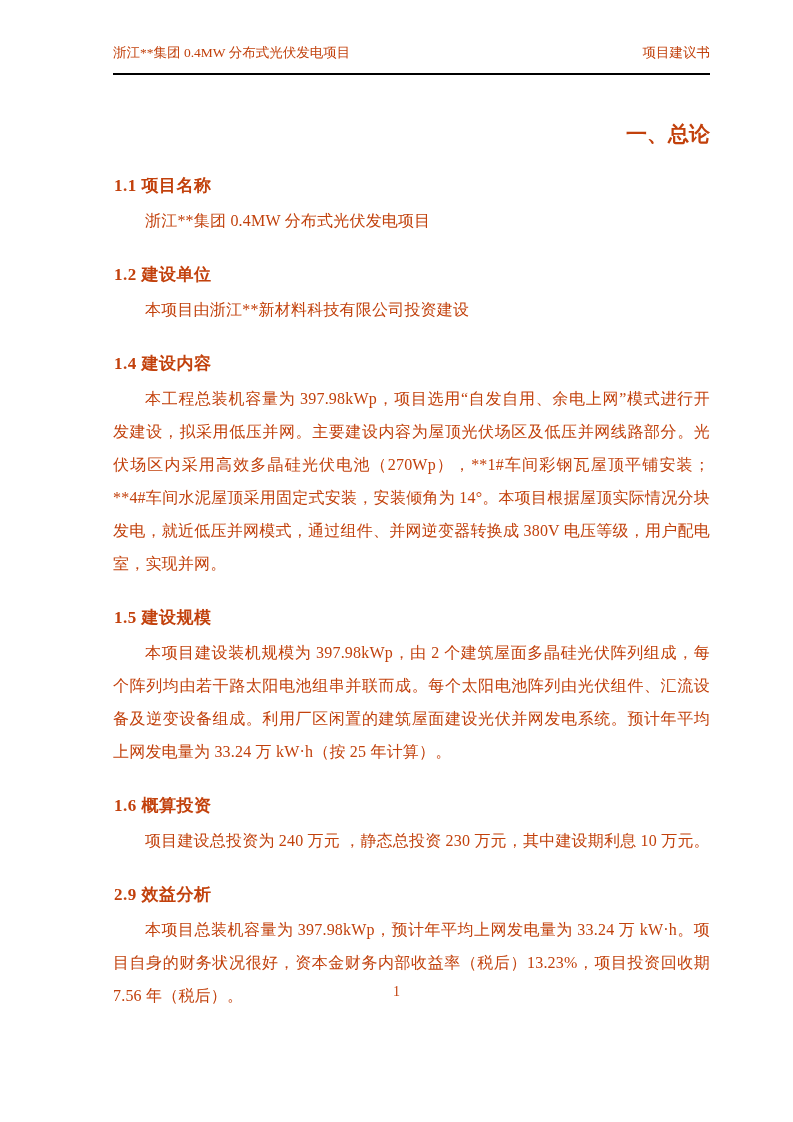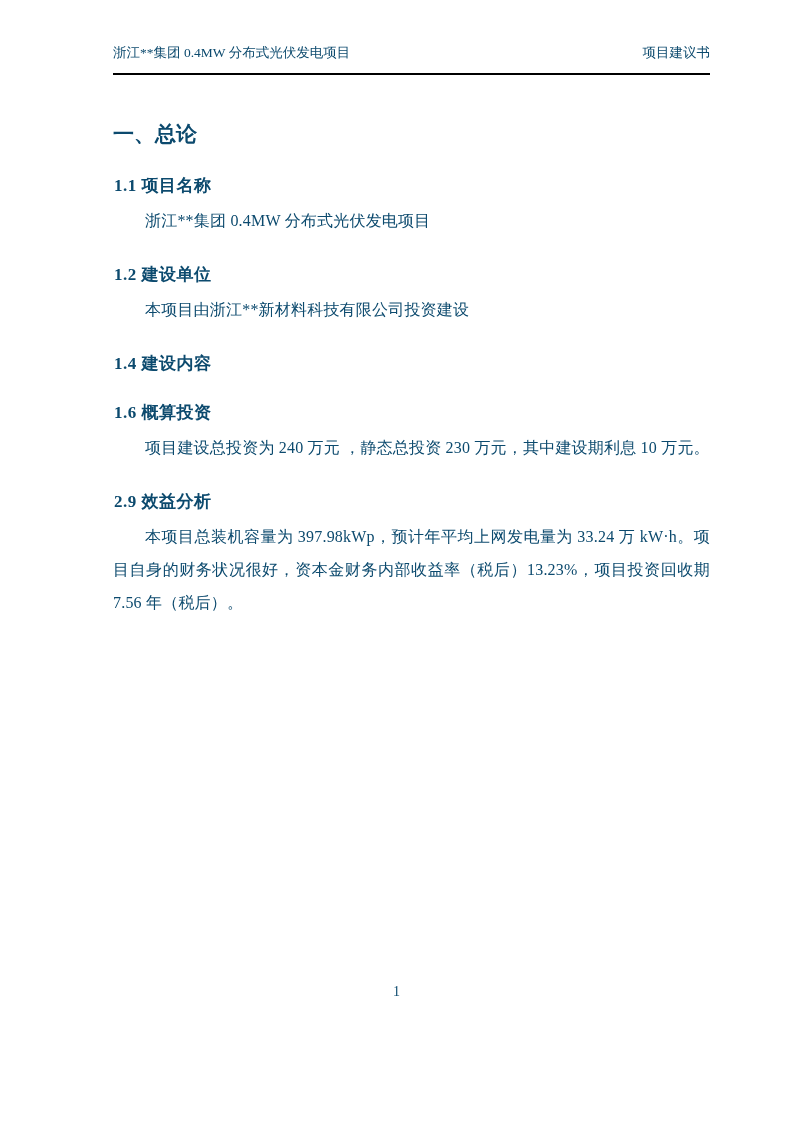--- a/index.html
+++ b/index.html
@@ -8,34 +8,34 @@
     background: #ffffff;
   }
   .page {
     position: relative;
     width: 793px;
     height: 1068px;
     background: #ffffff;
     box-sizing: border-box;
     padding: 44px 83px 0 113px;
     font-family: "Liberation Serif", "DejaVu Serif", serif;
-    color: #0c4a6e;
+    color: #c2410c;
     overflow: hidden;
   }
   .header {
     display: flex;
     justify-content: space-between;
     align-items: flex-end;
     font-size: 13.5px;
     line-height: 18px;
     padding-bottom: 11px;
     border-bottom: 2px solid #000000;
   }
   .doc-title {
-    text-align: left;
+    text-align: right;
     font-weight: bold;
     font-size: 21px;
     line-height: 27px;
     margin: 46px 0 0 0;
   }
   .section {
     margin-top: 27px;
   }
   .section h2 {
     font-size: 17px;
@@ -79,22 +79,27 @@
   </div>
 
   <div class="section">
     <h2>1.2 建设单位</h2>
     <p>本项目由浙江**新材料科技有限公司投资建设</p>
   </div>
 
 
   <div class="section">
     <h2>1.4 建设内容</h2>
+    <p>本工程总装机容量为 397.98kWp，项目选用“自发自用、余电上网”模式进行开发建设，拟采用低压并网。主要建设内容为屋顶光伏场区及低压并网线路部分。光伏场区内采用高效多晶硅光伏电池（270Wp），**1#车间彩钢瓦屋顶平铺安装；**4#车间水泥屋顶采用固定式安装，安装倾角为 14°。本项目根据屋顶实际情况分块发电，就近低压并网模式，通过组件、并网逆变器转换成 380V 电压等级，用户配电室，实现并网。</p>
   </div>
 
+  <div class="section">
+    <h2>1.5 建设规模</h2>
+    <p>本项目建设装机规模为 397.98kWp，由 2 个建筑屋面多晶硅光伏阵列组成，每个阵列均由若干路太阳电池组串并联而成。每个太阳电池阵列由光伏组件、汇流设备及逆变设备组成。利用厂区闲置的建筑屋面建设光伏并网发电系统。预计年平均上网发电量为 33.24 万 kW·h（按 25 年计算）。</p>
+  </div>
 
   <div class="section">
     <h2>1.6 概算投资</h2>
     <p>项目建设总投资为 240 万元 ，静态总投资 230 万元，其中建设期利息 10 万元。</p>
   </div>
 
   <div class="section">
     <h2>2.9 效益分析</h2>
     <p>本项目总装机容量为 397.98kWp，预计年平均上网发电量为 33.24 万 kW·h。项目自身的财务状况很好，资本金财务内部收益率（税后）13.23%，项目投资回收期 7.56 年（税后）。</p>
   </div>

